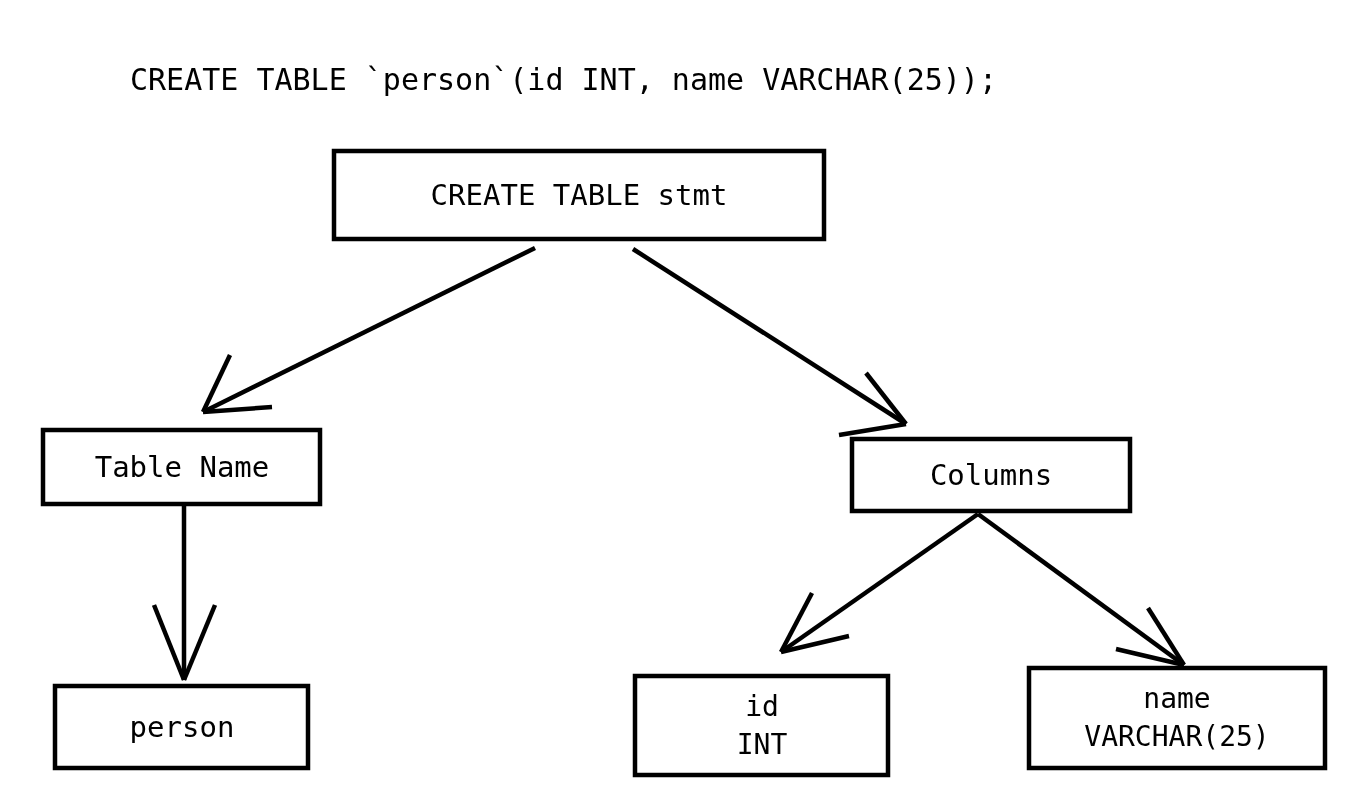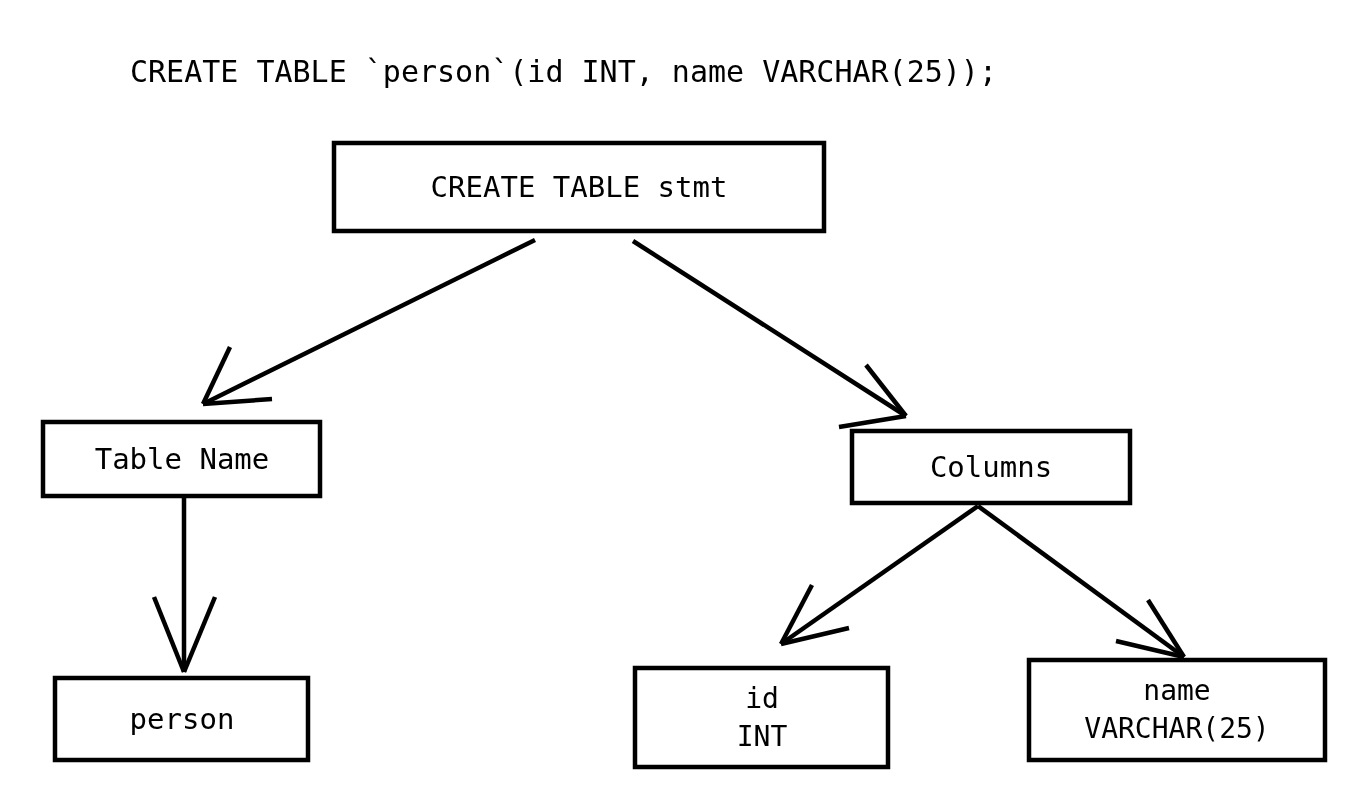--- a/index.html
+++ b/index.html
@@ -11,20 +11,21 @@
     width: 1362px;
     height: 804px;
     overflow: hidden;
     font-family: "DejaVu Sans Mono", "Liberation Mono", monospace;
   }
   #canvas {
     position: relative;
     width: 1362px;
     height: 596px;
     background: #ffffff;
+    margin-top: 8px;
   }
   #diagram-svg {
     position: absolute;
     left: 0;
     top: 0;
     width: 1362px;
     height: 804px;
     display: block;
   }
   .sql-title {

